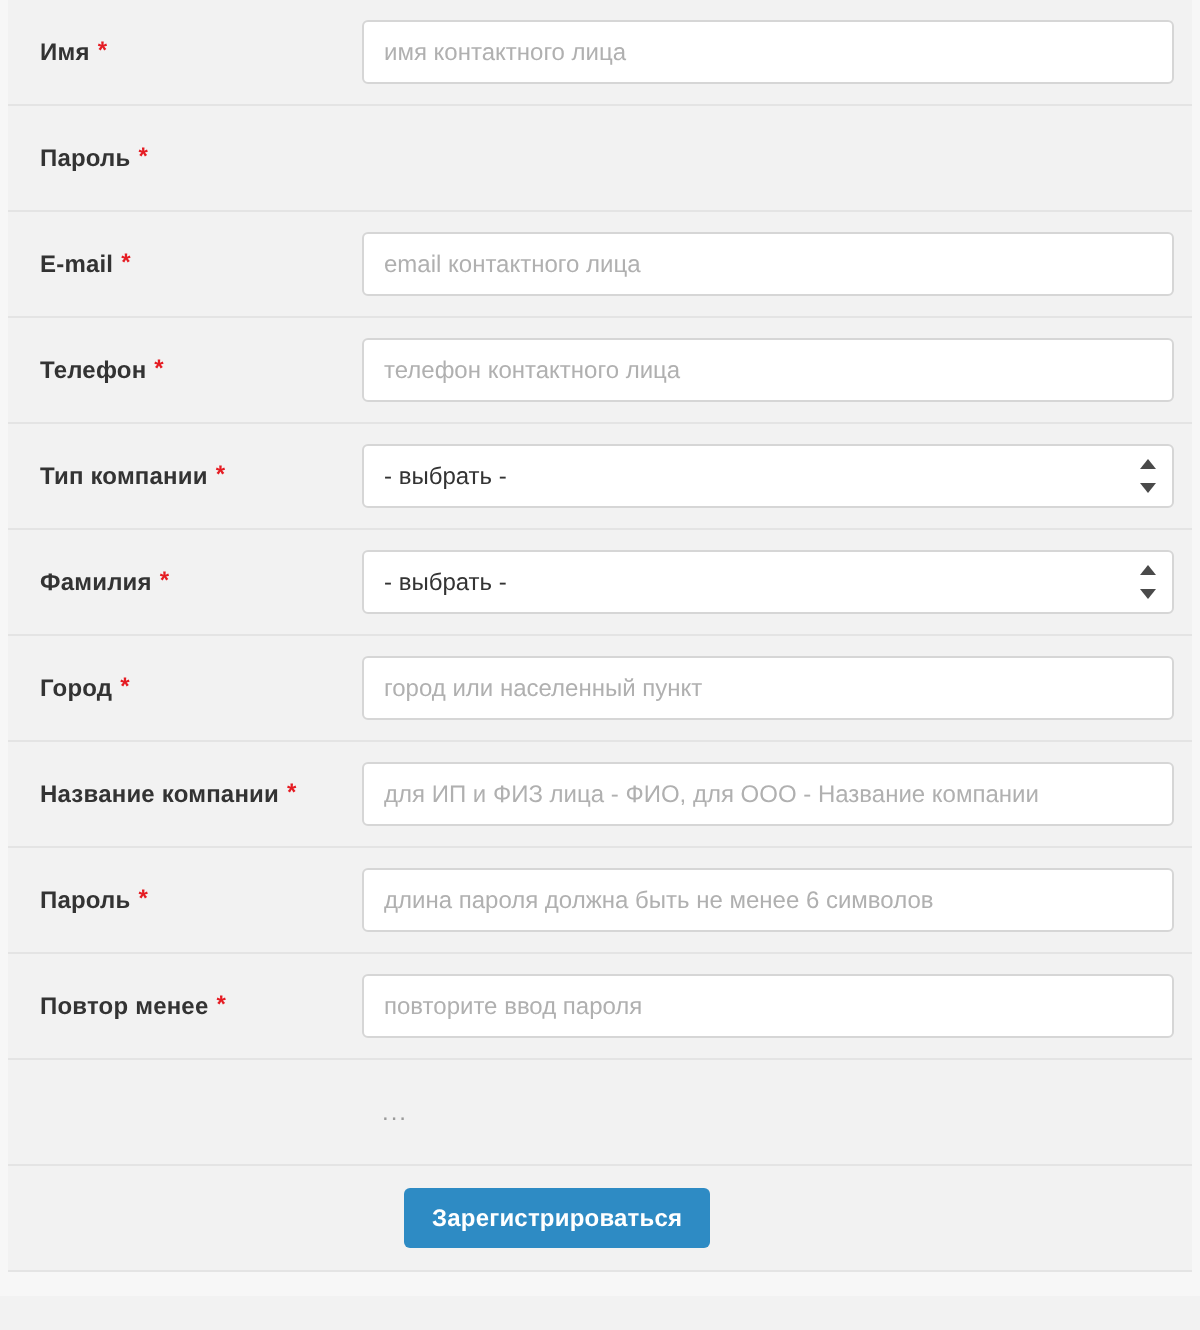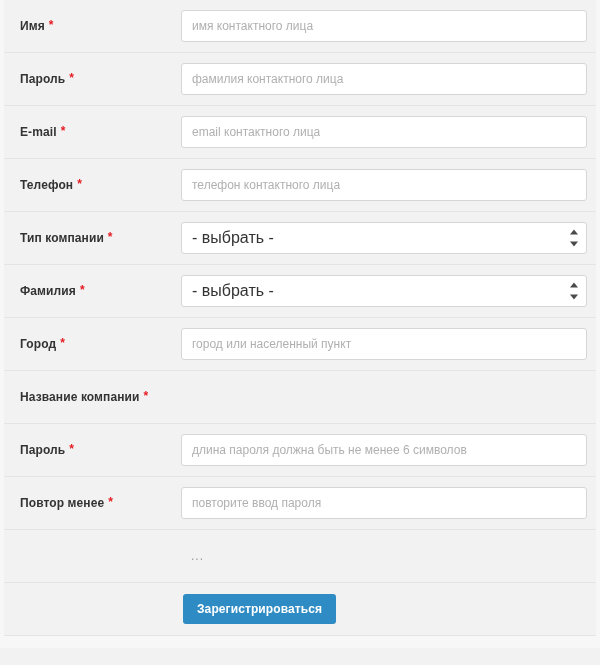--- a/index.html
+++ b/index.html
@@ -96,21 +96,21 @@
   }
   .select-box {
     width: 100%;
     height: 32px;
     box-sizing: border-box;
     background: #ffffff;
     border: 1px solid #d6d6d6;
     border-radius: 3px;
     padding: 0 28px 0 10px;
     font-family: "Liberation Sans", "DejaVu Sans", sans-serif;
-    font-size: 16px;
+    font-size: 12px;
     color: #333333;
     display: flex;
     align-items: center;
     cursor: default;
   }
   .stepper {
     position: absolute;
     right: 9px;
     top: 50%;
     transform: translateY(-50%);
@@ -156,20 +156,21 @@
     border-radius: 3px;
     color: #ffffff;
     font-family: "Liberation Sans", "DejaVu Sans", sans-serif;
     font-size: 12px;
     font-weight: bold;
     padding: 0 14px;
     height: 30px;
     line-height: 30px;
     cursor: pointer;
     letter-spacing: 0.1px;
+    margin-left: 19px;
   }
 
   .page-bottom-strip {
     height: 12px;
     background: #f7f7f7;
   }
 </style>
 </head>
 <body>
 
@@ -182,23 +183,20 @@
     </div>
     <div class="control-cell">
       <input class="text-input" type="text" placeholder="имя контактного лица" style="">
     </div>
   </div>
 
   <div class="form-row">
     <div class="label-cell">
       <span class="field-label">Пароль</span>
       <span class="req-star">*</span>
-    </div>
-    <div class="control-cell">
-      <input class="text-input" type="text" placeholder="фамилия контактного лица" style="">
     </div>
   </div>
 
   <div class="form-row">
     <div class="label-cell">
       <span class="field-label">E-mail</span>
       <span class="req-star">*</span>
     </div>
     <div class="control-cell">
       <input class="text-input" type="text" placeholder="email контактного лица" style="">
@@ -259,20 +257,23 @@
     <div class="control-cell">
       <input class="text-input" type="text" placeholder="город или населенный пункт" style="">
     </div>
   </div>
 
   <div class="form-row">
     <div class="label-cell">
       <span class="field-label">Название компании</span>
       <span class="req-star">*</span>
     </div>
+    <div class="control-cell">
+      <input class="text-input" type="text" placeholder="для ИП и ФИЗ лица - ФИО, для ООО - Название компании" style="">
+    </div>
   </div>
 
   <div class="form-row">
     <div class="label-cell">
       <span class="field-label">Пароль</span>
       <span class="req-star">*</span>
     </div>
     <div class="control-cell">
       <input class="text-input" type="text" placeholder="длина пароля должна быть не менее 6 символов" style="">
     </div>

